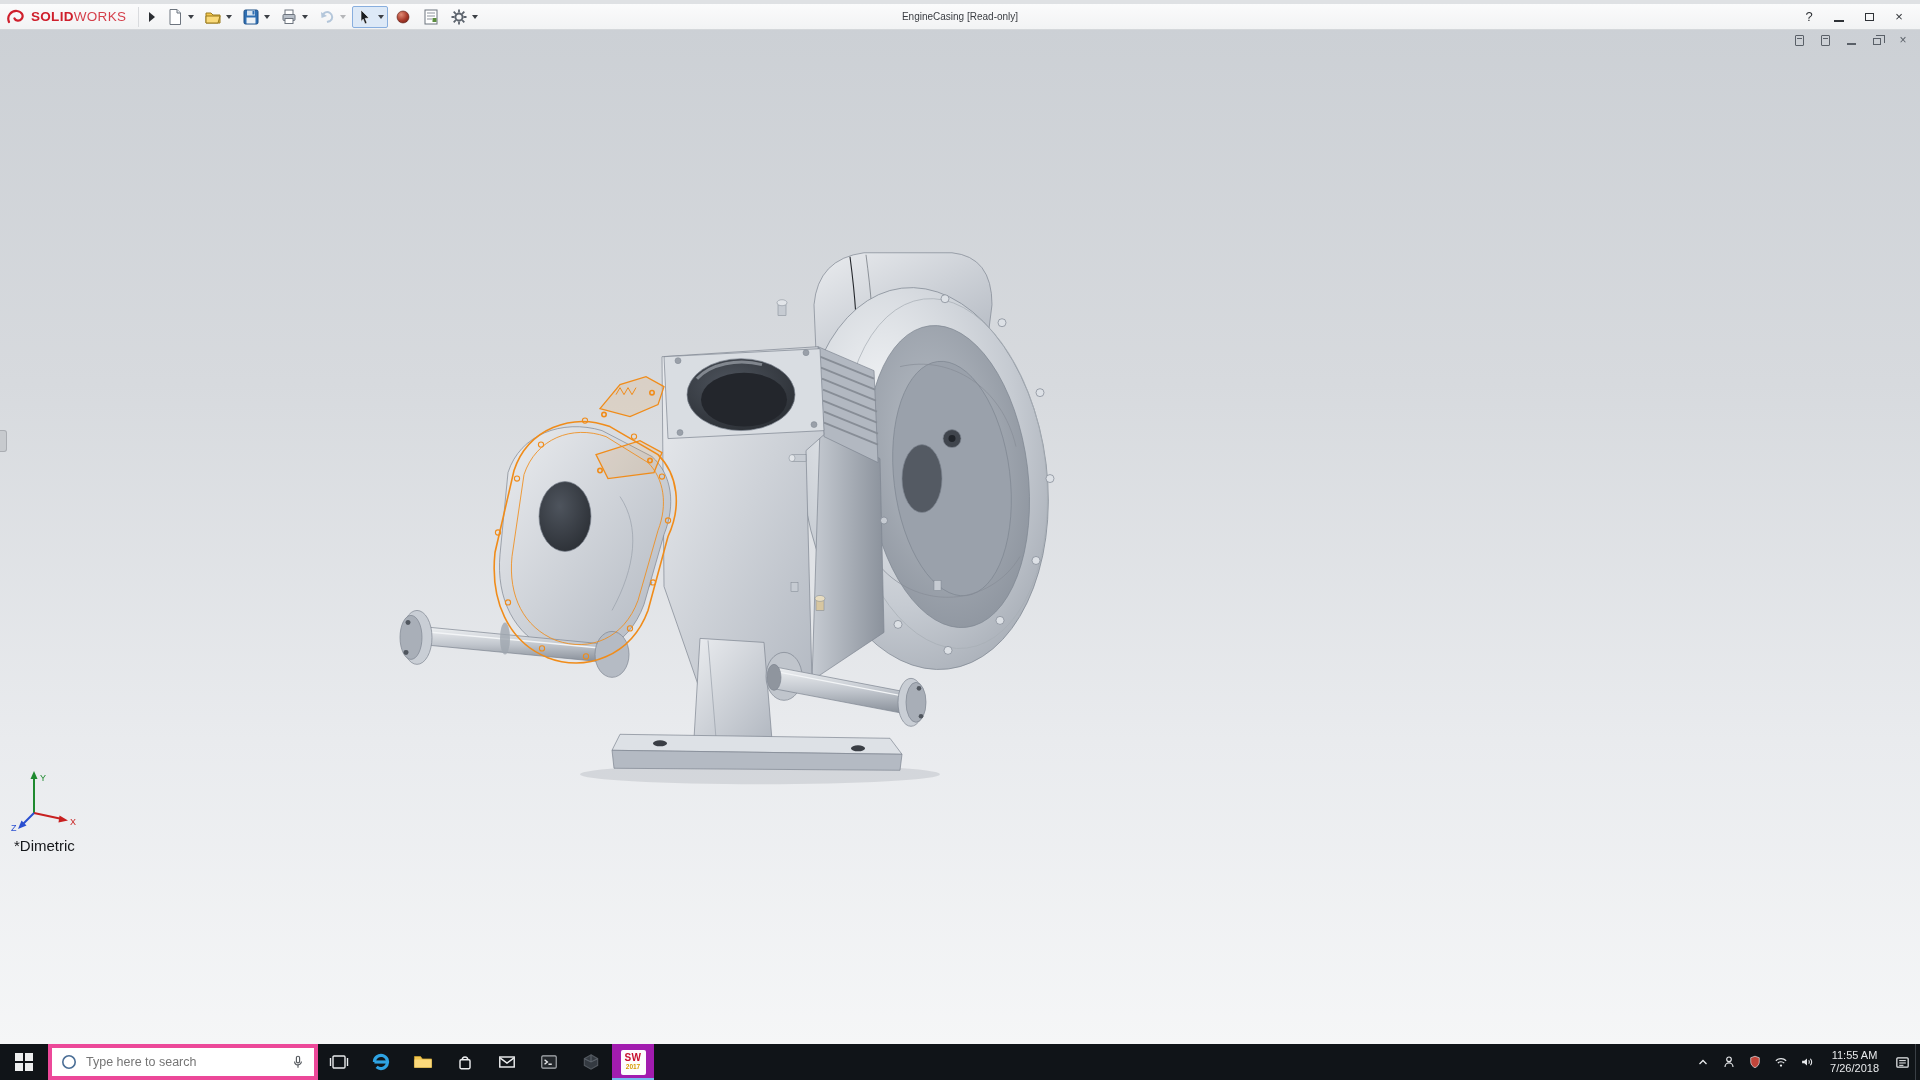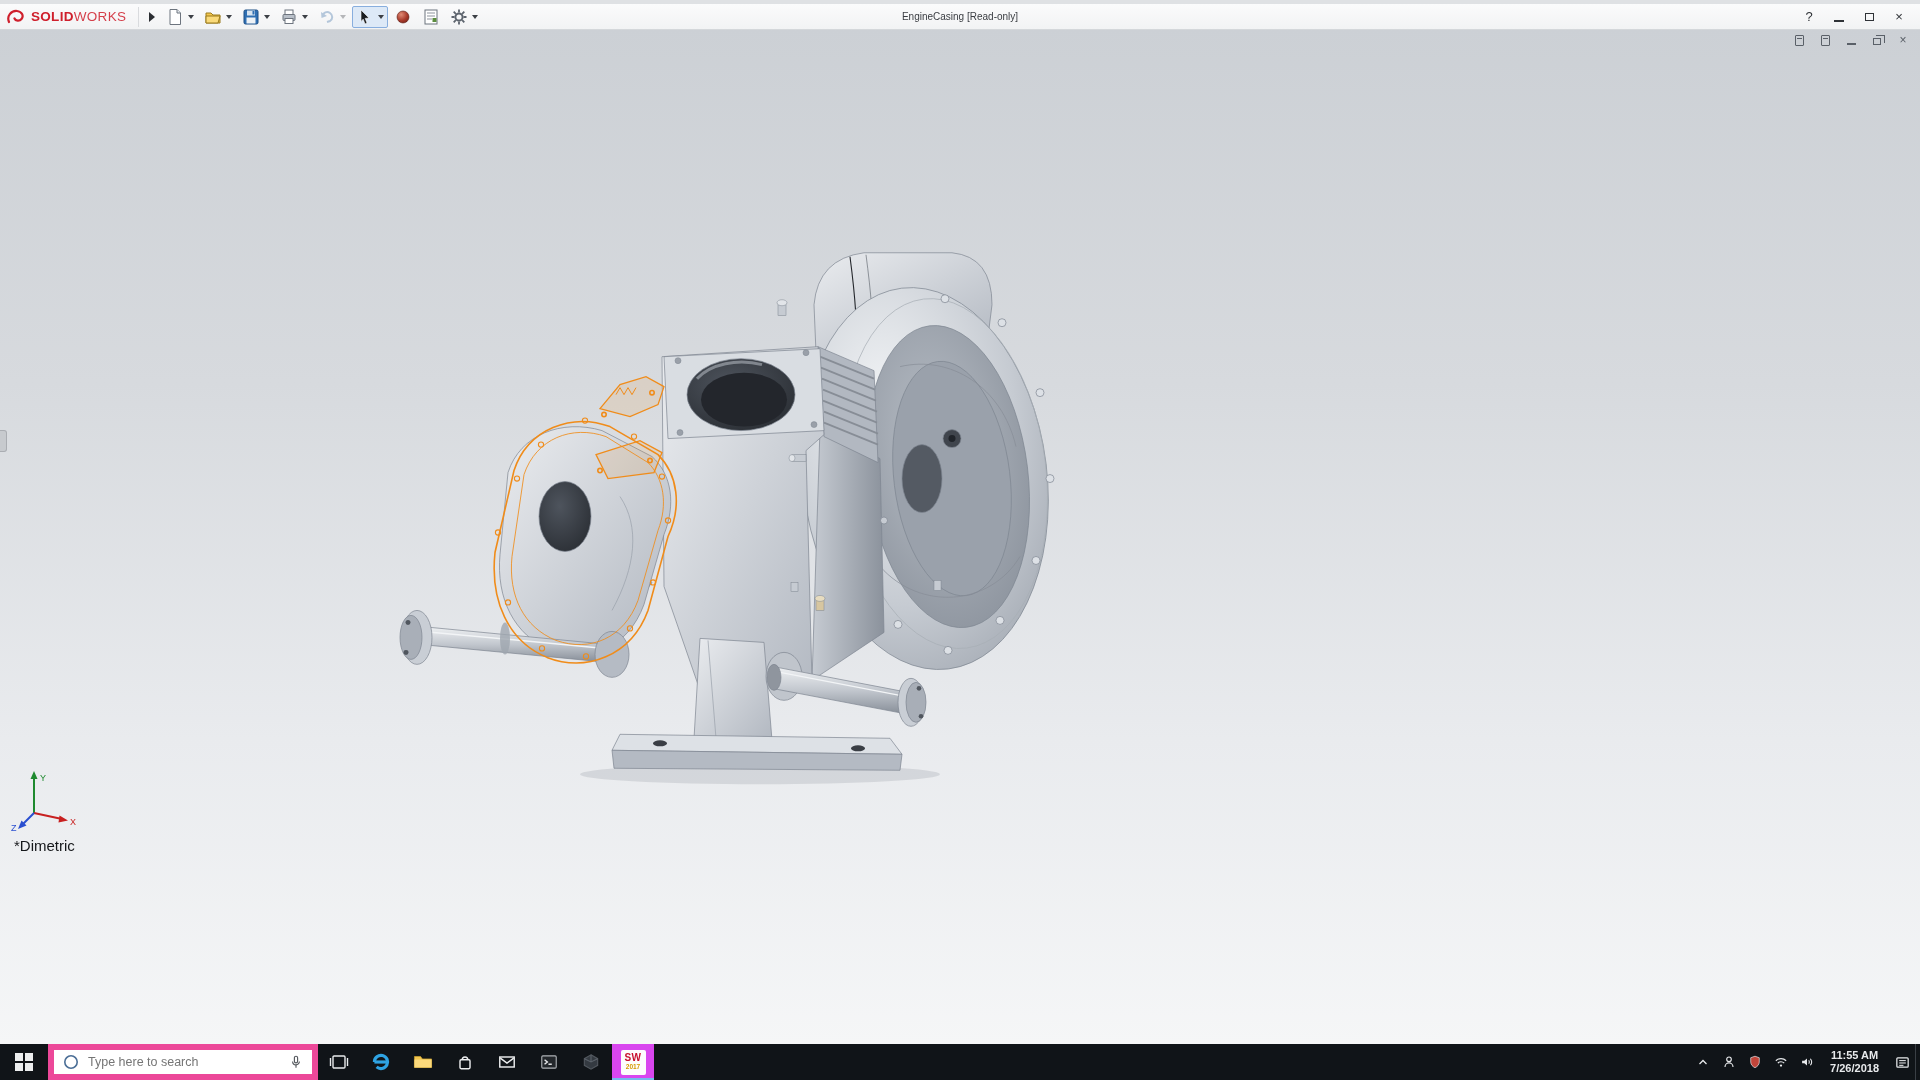--- a/index.html
+++ b/index.html
@@ -55,32 +55,32 @@
   .triad { position:absolute; left:10px; top:742px; }
   .view-label { position:absolute; left:14px; top:810px; font-size:15px; color:#15171a; }
 
   
   .taskbar { position:absolute; left:0; right:0; bottom:0; height:36px; background:#101418;
     display:flex; align-items:stretch; z-index:40; color:#e8eaec; }
   .tb-start { width:48px; display:flex; align-items:center; justify-content:center; cursor:pointer; }
   .win-logo { display:grid; grid-template-columns:8px 8px; grid-template-rows:8px 8px; gap:1.5px; }
   .win-logo span { background:#eceeef; }
   .searchbox { width:270px; background:#ffffff; display:flex; align-items:center; gap:8px;
-    padding:0 8px; border:6px solid #ec4899; cursor:text; }
+    padding:0 8px; border:4px solid #ec4899; cursor:text; }
   .searchbox input { flex:1; border:none; outline:none; background:transparent; font-size:12.5px;
     color:#45494e; font-family:"Liberation Sans","DejaVu Sans",sans-serif; }
   .tb-icon { width:42px; display:flex; align-items:center; justify-content:center; cursor:pointer;
     position:relative; }
   .tb-icon.app-active { background:#2b3publish137; }
-  .tb-icon.app-active { background:#d946ef; box-shadow:inset 0 -2px 0 #76b9ed; }
+  .tb-icon.app-active { background:#a21caf; box-shadow:inset 0 -2px 0 #76b9ed; }
   .sw-tile { width:25px; height:25px; background:#fdfdfd; border-radius:2px; display:flex;
     flex-direction:column; align-items:center; justify-content:center; line-height:1; }
   .sw-top { color:#c8102e; font-weight:bold; font-size:10px; letter-spacing:.5px; }
   .sw-year { color:#d69a00; font-size:6.5px; font-weight:bold; margin-top:1px; }
-  .tray { margin-left:auto; display:flex; align-items:stretch;font-weight:bold; }
+  .tray { margin-left:auto; display:flex; align-items:stretch; }
   .tray-icon { width:26px; display:flex; align-items:center; justify-content:center; cursor:pointer; }
   .clock { display:flex; flex-direction:column; align-items:center; justify-content:center;
     font-size:11px; line-height:13px; padding:0 10px; cursor:pointer; white-space:nowrap; }
   .show-desktop { width:5px; border-left:1px solid #3a3f45; cursor:pointer; }
 </style>
 </head>
 <body>
 
 <div class="screen">
 

